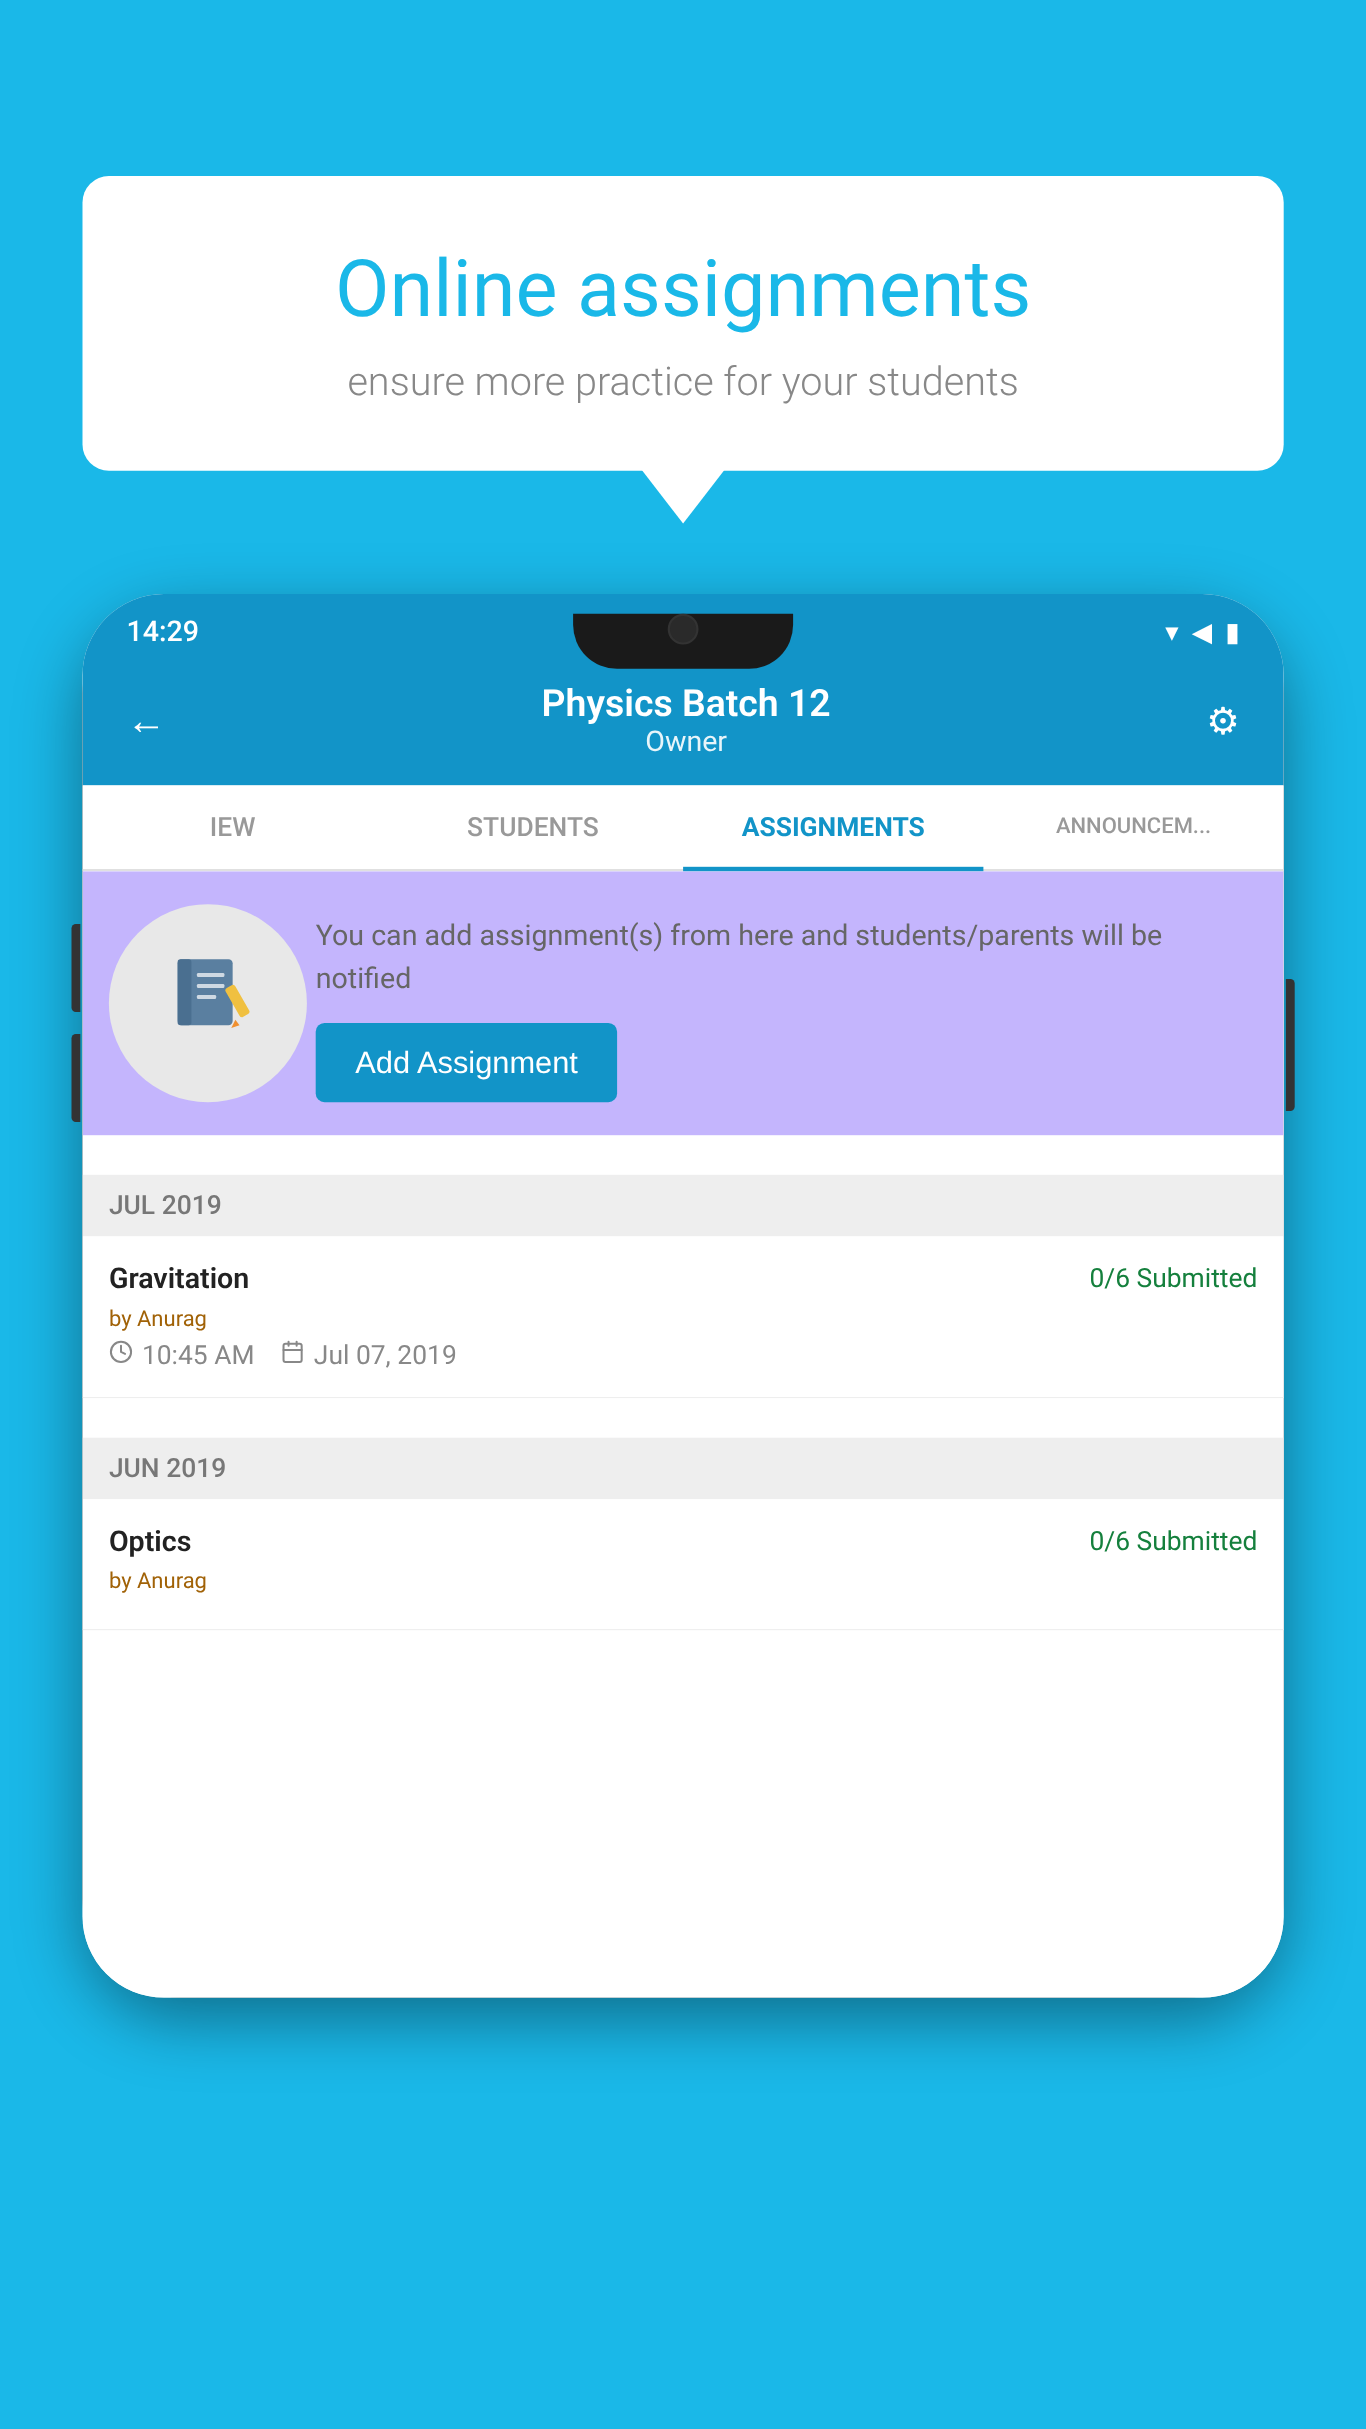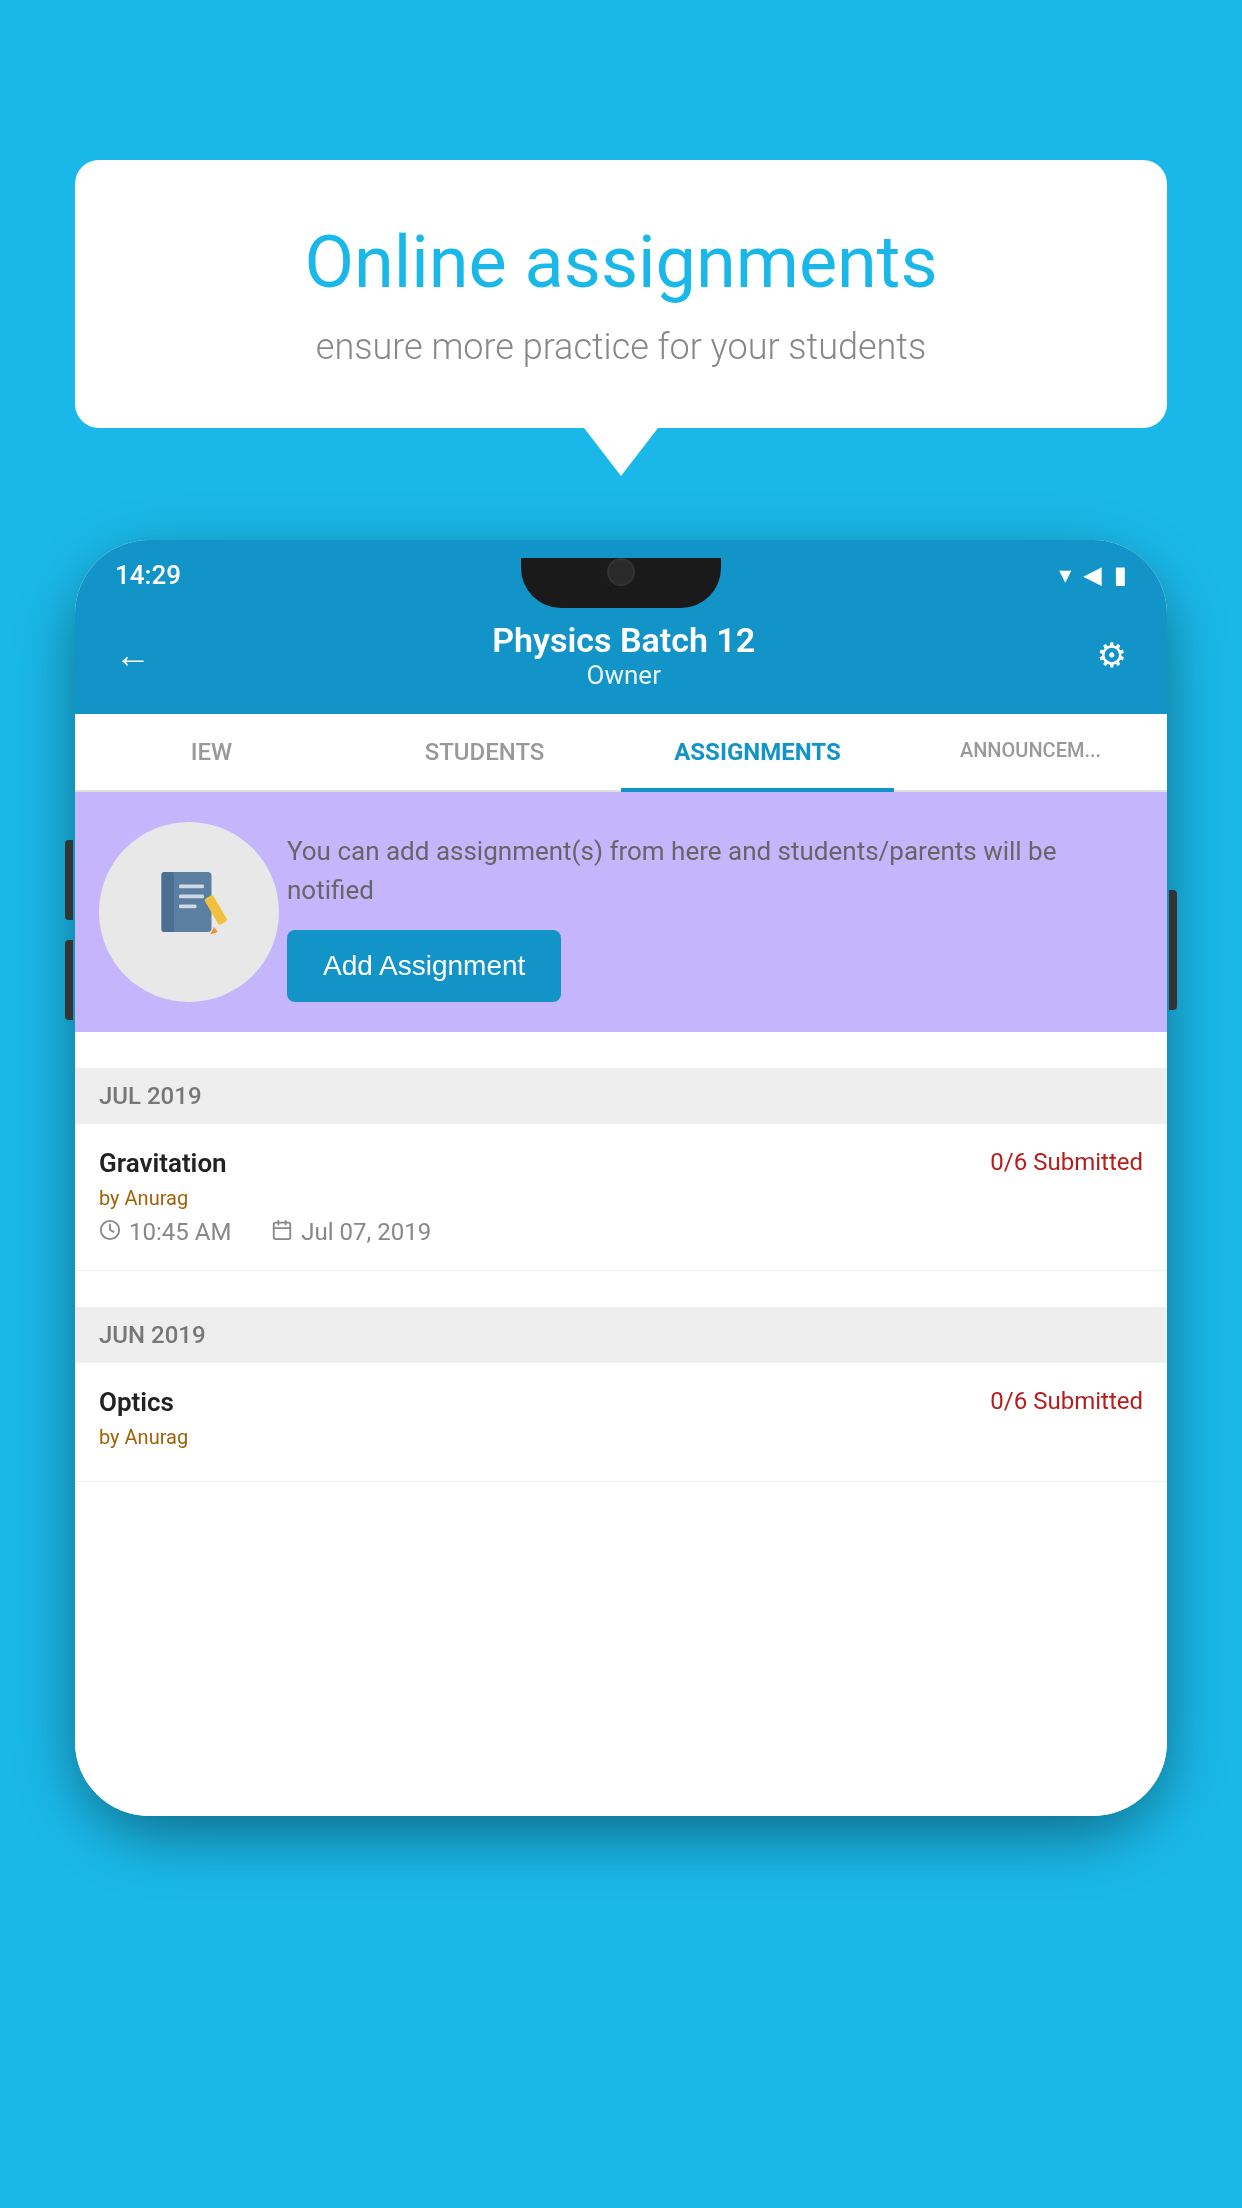--- a/index.html
+++ b/index.html
@@ -339,32 +339,32 @@
     }
 
     .assignment-name {
       font-size: 26px;
       font-weight: 600;
       color: #222;
     }
 
     .assignment-submitted {
       font-size: 24px;
-      color: #b91c1c;
+      color: #15803d;
     }
 
     .assignment-by {
       font-size: 20px;
       color: #a16207;
       margin-bottom: 8px;
     }
 
     .assignment-meta {
       display: flex;
-      gap: 40px;
+      gap: 24px;
       align-items: flex-start;
     }
 
     .meta-item {
       display: flex;
       align-items: center;
       gap: 8px;
       font-size: 24px;
       color: #888;
     }

